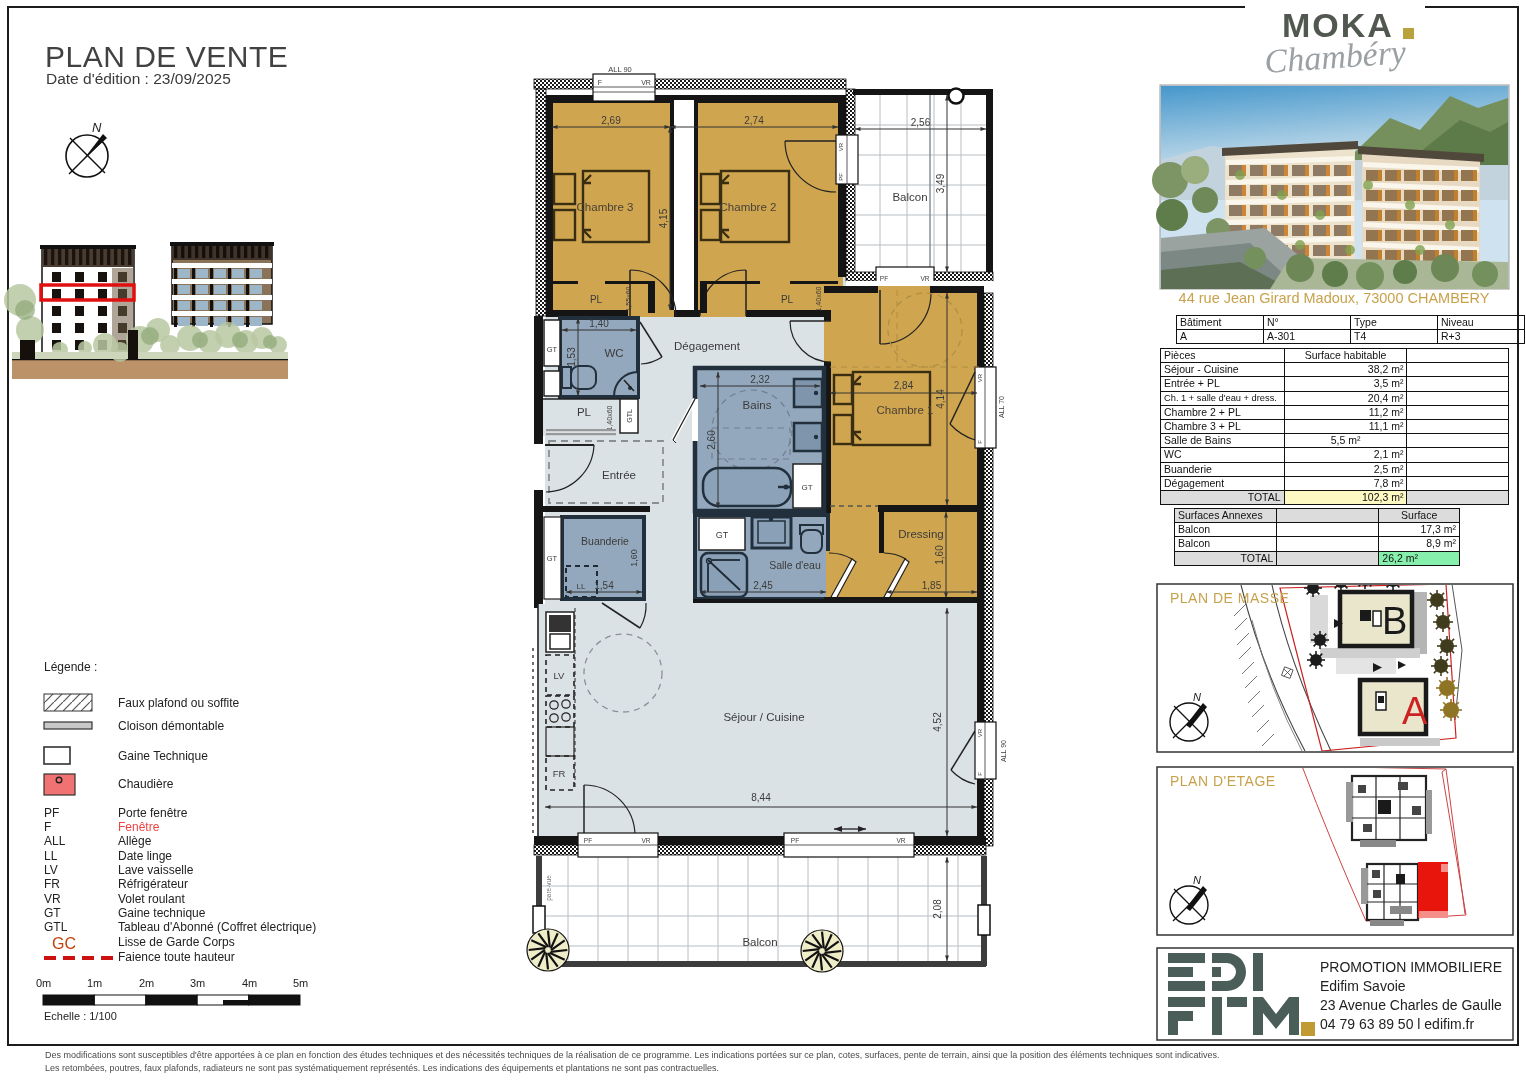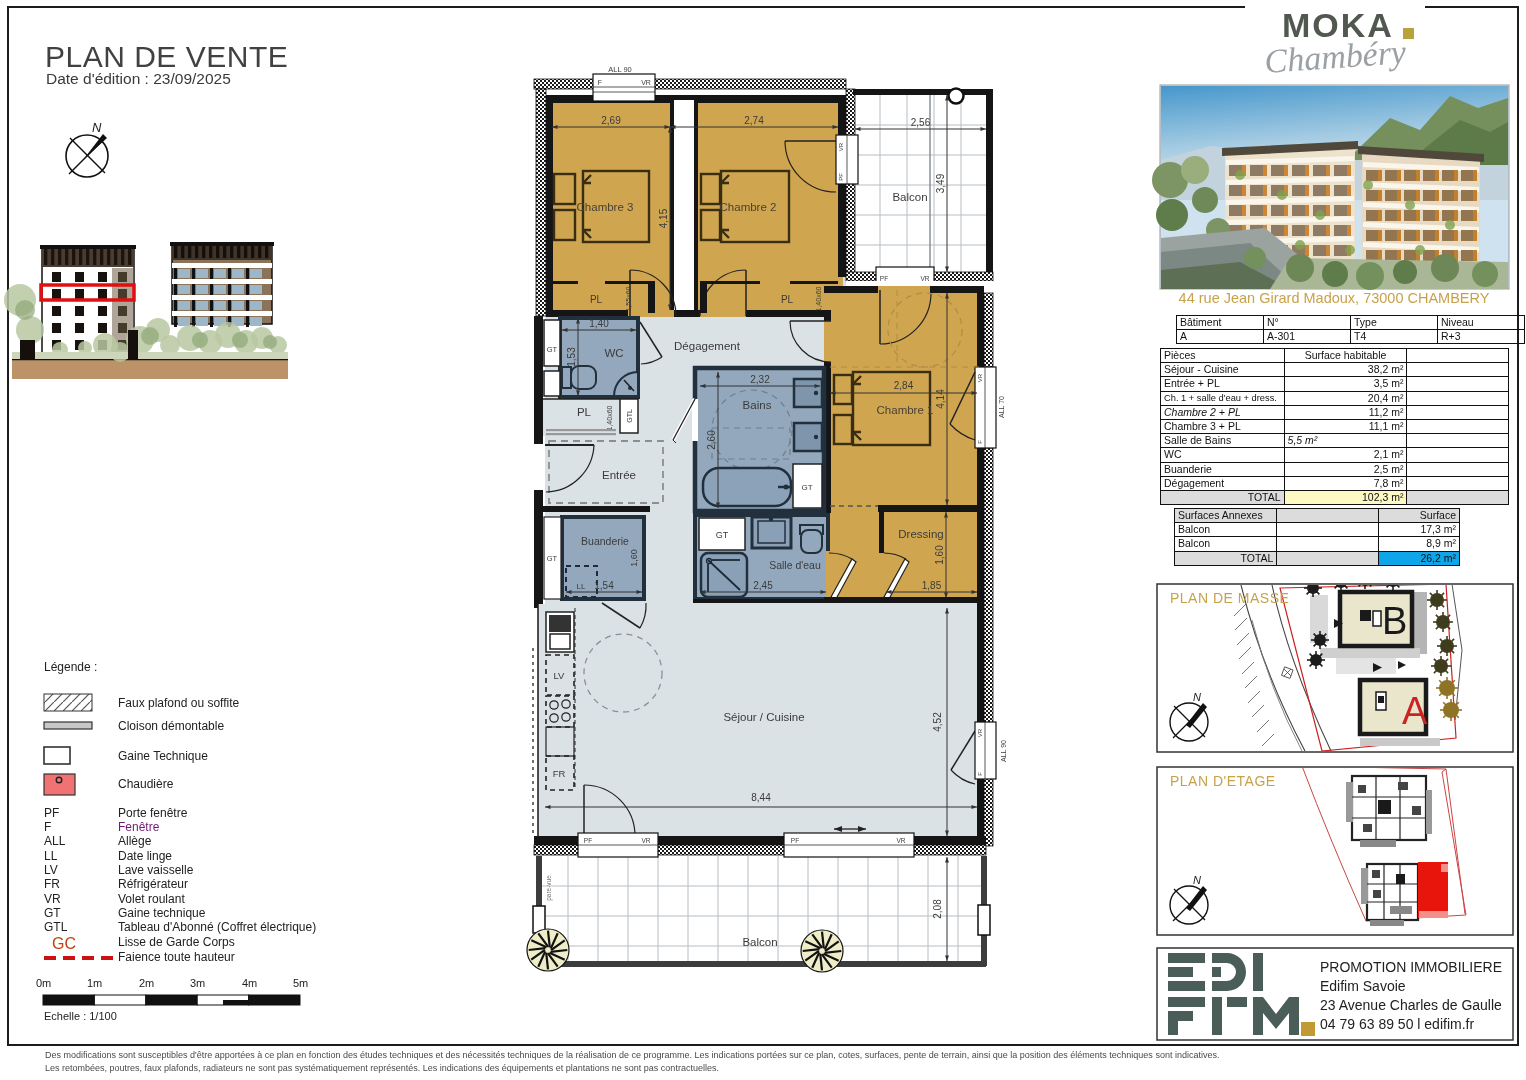--- a/index.html
+++ b/index.html
@@ -1137,32 +1137,32 @@
           <td style="width:33.5%;">Entrée + PL</td>
           <td style="text-align:right;width:33.3%;">3,5 m²</td>
           <td style=""></td>
         </tr>
 <tr>
           <td style="font-size:9.3px;width:33.5%;">Ch. 1 + salle d'eau + dress.</td>
           <td style="text-align:right;width:33.3%;">20,4 m²</td>
           <td style=""></td>
         </tr>
 <tr>
-          <td style="width:33.5%;font-style:italic;">Chambre 2 + PL</td>
+          <td style="width:33.5%;">Chambre 2 + PL</td>
           <td style="text-align:right;width:33.3%;">11,2 m²</td>
           <td style=""></td>
         </tr>
 <tr>
           <td style="width:33.5%;">Chambre 3 + PL</td>
           <td style="text-align:right;width:33.3%;">11,1 m²</td>
           <td style=""></td>
         </tr>
 <tr>
           <td style="width:33.5%;">Salle de Bains</td>
-          <td style="text-align:left;width:33.3%;font-style:italic;">5,5 m²</td>
+          <td style="text-align:center;width:33.3%;">5,5 m²</td>
           <td style=""></td>
         </tr>
 <tr>
           <td style="width:33.5%;">WC</td>
           <td style="text-align:right;width:33.3%;">2,1 m²</td>
           <td style=""></td>
         </tr>
 <tr>
           <td style="width:33.5%;">Buanderie</td>
           <td style="text-align:right;width:33.3%;">2,5 m²</td>
@@ -1181,57 +1181,57 @@
 </tbody>
     </table>
   </div>
 
 <div class="abs" style="left:1174px;top:508px;width:286px;">
 <table class="ptab">
 <tbody>
         <tr>
           <td style="background:#DCDCDC;width:33.5%;">Surfaces Annexes</td>
           <td style="background:#DCDCDC;width:33.3%;"></td>
-          <td style="background:#DCDCDC;text-align:right;">Surface</td>
+          <td style="background:#DCDCDC;text-align:center;">Surface</td>
         </tr>
 <tr>
           <td style="width:33.5%;">Balcon</td>
           <td style="width:33.3%;"></td>
           <td style="text-align:right;">17,3 m²</td>
         </tr>
 <tr>
           <td style="width:33.5%;">Balcon</td>
           <td style="width:33.3%;"></td>
           <td style="text-align:right;">8,9 m²</td>
         </tr>
 <tr>
           <td style="background:#DCDCDC;text-align:right;width:33.5%;">TOTAL</td>
           <td style="background:#DCDCDC;width:33.3%;"></td>
-          <td style="background:#0ea5e9;text-align:right;">26,2 m²</td>
+          <td style="background:#86efac;text-align:left;">26,2 m²</td>
         </tr>
 </tbody>
     </table>
   </div>
 
 <div class="abs" style="left:1170px;top:590px;font-size:14px;color:#C8A24B;letter-spacing:0.5px;">PLAN DE MASSE</div>
 
 <div class="abs" style="left:1170px;top:773px;font-size:14px;color:#C8A24B;letter-spacing:0.5px;">PLAN D'ETAGE</div>
 
 <div class="abs" style="left:1320px;top:958px;font-size:14px;color:#222;line-height:19px;">PROMOTION IMMOBILIERE<br>Edifim Savoie<br>23 Avenue Charles de Gaulle<br>04 79 63 89 50 l edifim.fr</div>
 
 <div class="abs" style="left:44px;top:660px;font-size:12px;color:#222;">Légende :</div>
 
 <div class="abs" style="left:118px;top:696px;font-size:12px;color:#222;">Faux plafond ou soffite</div>
 <div class="abs" style="left:118px;top:719px;font-size:12px;color:#222;">Cloison démontable</div>
 <div class="abs" style="left:118px;top:749px;font-size:12px;color:#222;">Gaine Technique</div>
 <div class="abs" style="left:118px;top:777px;font-size:12px;color:#222;">Chaudière</div>
 <div class="abs" style="left:44px;top:806px;font-size:12px;color:#222;">PF</div>
 <div class="abs" style="left:118px;top:806px;font-size:12px;color:#222;">Porte fenêtre</div>
 <div class="abs" style="left:44px;top:820px;font-size:12px;color:#222;">F</div>
-<div class="abs" style="left:118px;top:820px;font-size:12px;color:#701a75;">Fenêtre</div>
+<div class="abs" style="left:118px;top:820px;font-size:12px;color:#ef4444;">Fenêtre</div>
 <div class="abs" style="left:44px;top:834px;font-size:12px;color:#222;">ALL</div>
 <div class="abs" style="left:118px;top:834px;font-size:12px;color:#222;">Allège</div>
 <div class="abs" style="left:44px;top:849px;font-size:12px;color:#222;">LL</div>
 <div class="abs" style="left:118px;top:849px;font-size:12px;color:#222;">Date linge</div>
 <div class="abs" style="left:44px;top:863px;font-size:12px;color:#222;">LV</div>
 <div class="abs" style="left:118px;top:863px;font-size:12px;color:#222;">Lave vaisselle</div>
 <div class="abs" style="left:44px;top:877px;font-size:12px;color:#222;">FR</div>
 <div class="abs" style="left:118px;top:877px;font-size:12px;color:#222;">Réfrigérateur</div>
 <div class="abs" style="left:44px;top:892px;font-size:12px;color:#222;">VR</div>
 <div class="abs" style="left:118px;top:892px;font-size:12px;color:#222;">Volet roulant</div>

